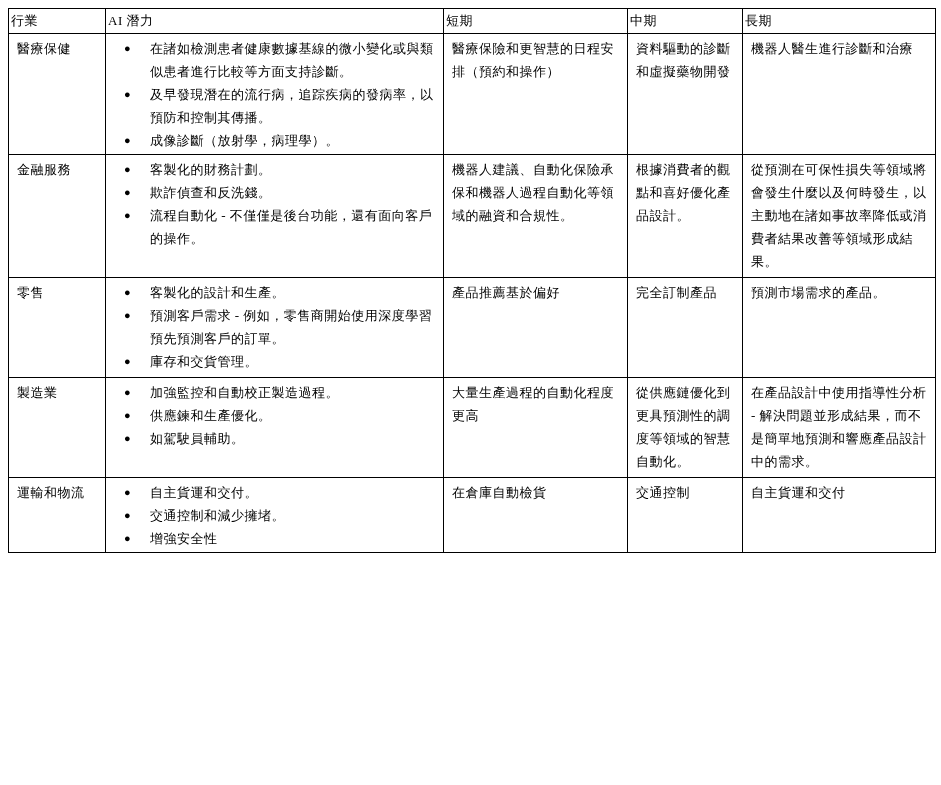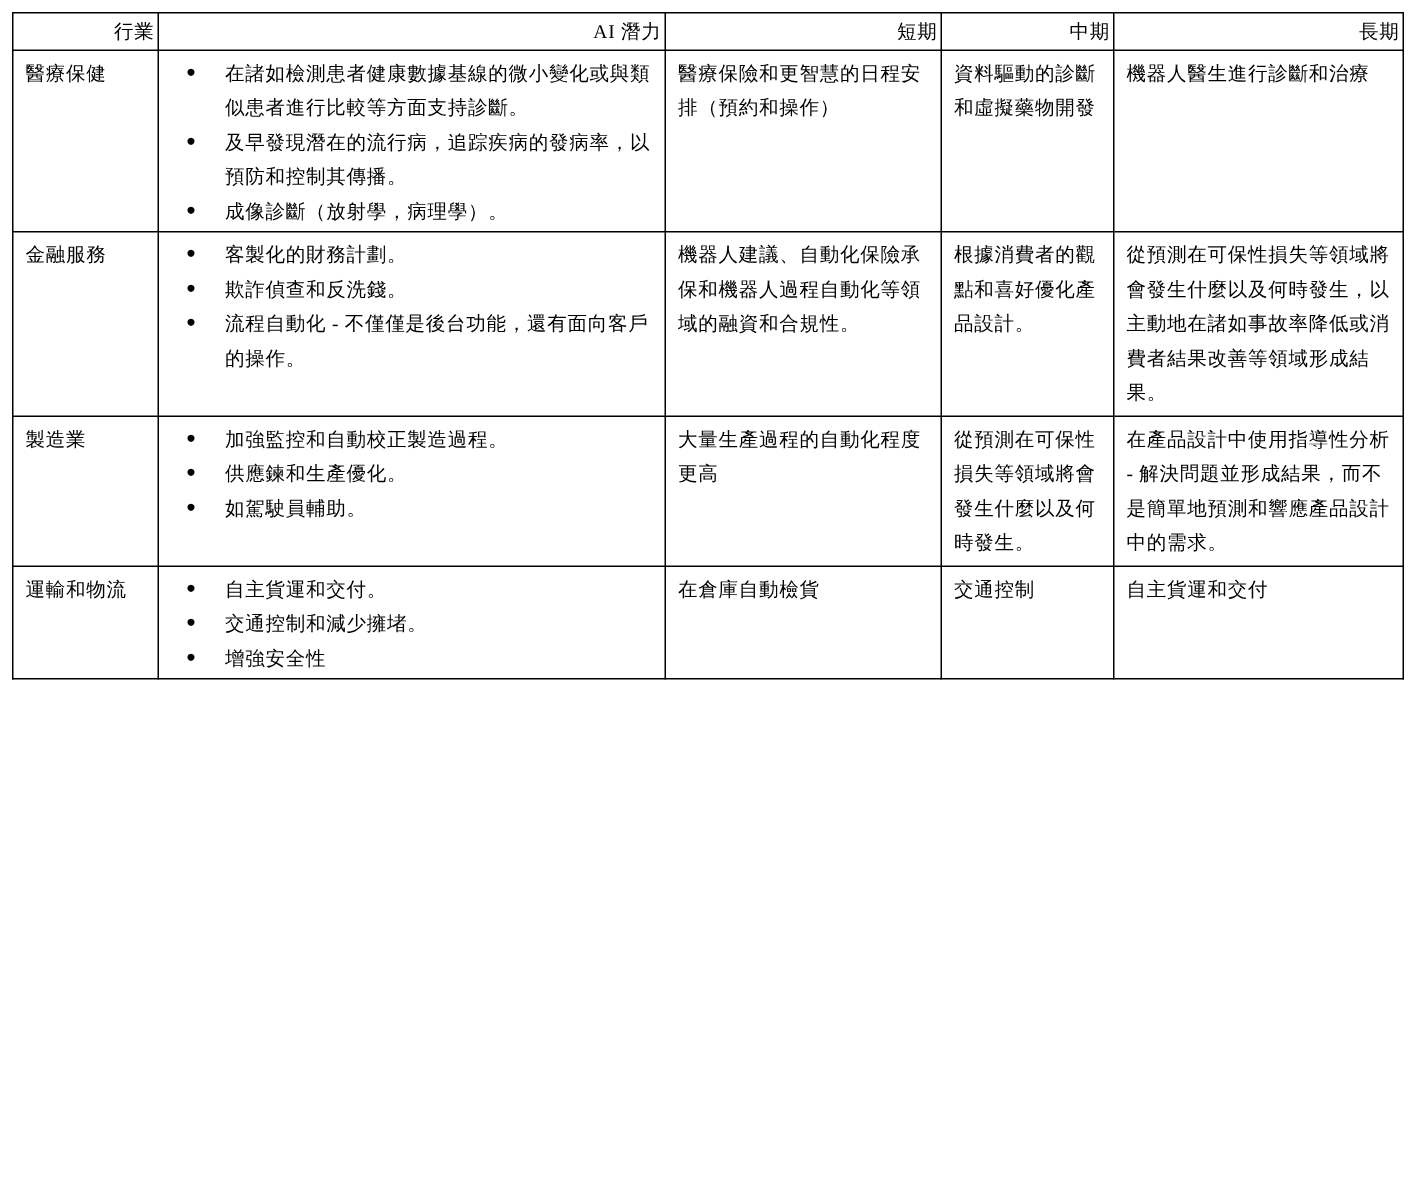--- a/index.html
+++ b/index.html
@@ -32,21 +32,21 @@
     border: 1px solid #000000;
     font-size: 13px;
     letter-spacing: 0.5px;
     font-weight: normal;
     vertical-align: top;
     box-sizing: border-box;
     overflow: hidden;
   }
   table.grid th {
     height: 25px;
-    text-align: right;
+    text-align: left;
     vertical-align: middle;
     padding: 1px 2px;
     line-height: 20px;
   }
   table.grid td {
     padding: 3px 8px 2px 8px;
     line-height: 23px;
   }
   td.cell-potential {
     padding: 3px 4px 2px 0;
@@ -111,30 +111,43 @@
             <li>客製化的財務計劃。</li>
             <li>欺詐偵查和反洗錢。</li>
             <li>流程自動化 - 不僅僅是後台功能，還有面向客戶的操作。</li>
           </ul>
         </td>
         <td>機器人建議、自動化保險承保和機器人過程自動化等領域的融資和合規性。</td>
         <td>根據消費者的觀點和喜好優化產品設計。</td>
         <td>從預測在可保性損失等領域將會發生什麼以及何時發生，以主動地在諸如事故率降低或消費者結果改善等領域形成結果。</td>
       </tr>
       <tr style="height:100px">
+        <td class="cell-industry">零售</td>
+        <td class="cell-potential">
+          <ul class="bullets">
+            <li>客製化的設計和生產。</li>
+            <li>預測客戶需求 - 例如，零售商開始使用深度學習預先預測客戶的訂單。</li>
+            <li>庫存和交貨管理。</li>
+          </ul>
+        </td>
+        <td>產品推薦基於偏好</td>
+        <td>完全訂制產品</td>
+        <td>預測市場需求的產品。</td>
+      </tr>
+      <tr style="height:100px">
         <td class="cell-industry">製造業</td>
         <td class="cell-potential">
           <ul class="bullets">
             <li>加強監控和自動校正製造過程。</li>
             <li>供應鍊和生產優化。</li>
             <li>如駕駛員輔助。</li>
           </ul>
         </td>
         <td>大量生產過程的自動化程度更高</td>
-        <td>從預測在可保性損失等領域將會發生什麼以及何時發生。</td>
+        <td>從供應鏈優化到更具預測性的調度等領域的智慧自動化。</td>
         <td>在產品設計中使用指導性分析 - 解決問題並形成結果，而不是簡單地預測和響應產品設計中的需求。</td>
       </tr>
       <tr style="height:56px">
         <td class="cell-industry">運輸和物流</td>
         <td class="cell-potential">
           <ul class="bullets">
             <li>自主貨運和交付。</li>
             <li>交通控制和減少擁堵。</li>
             <li>增強安全性</li>
           </ul>

